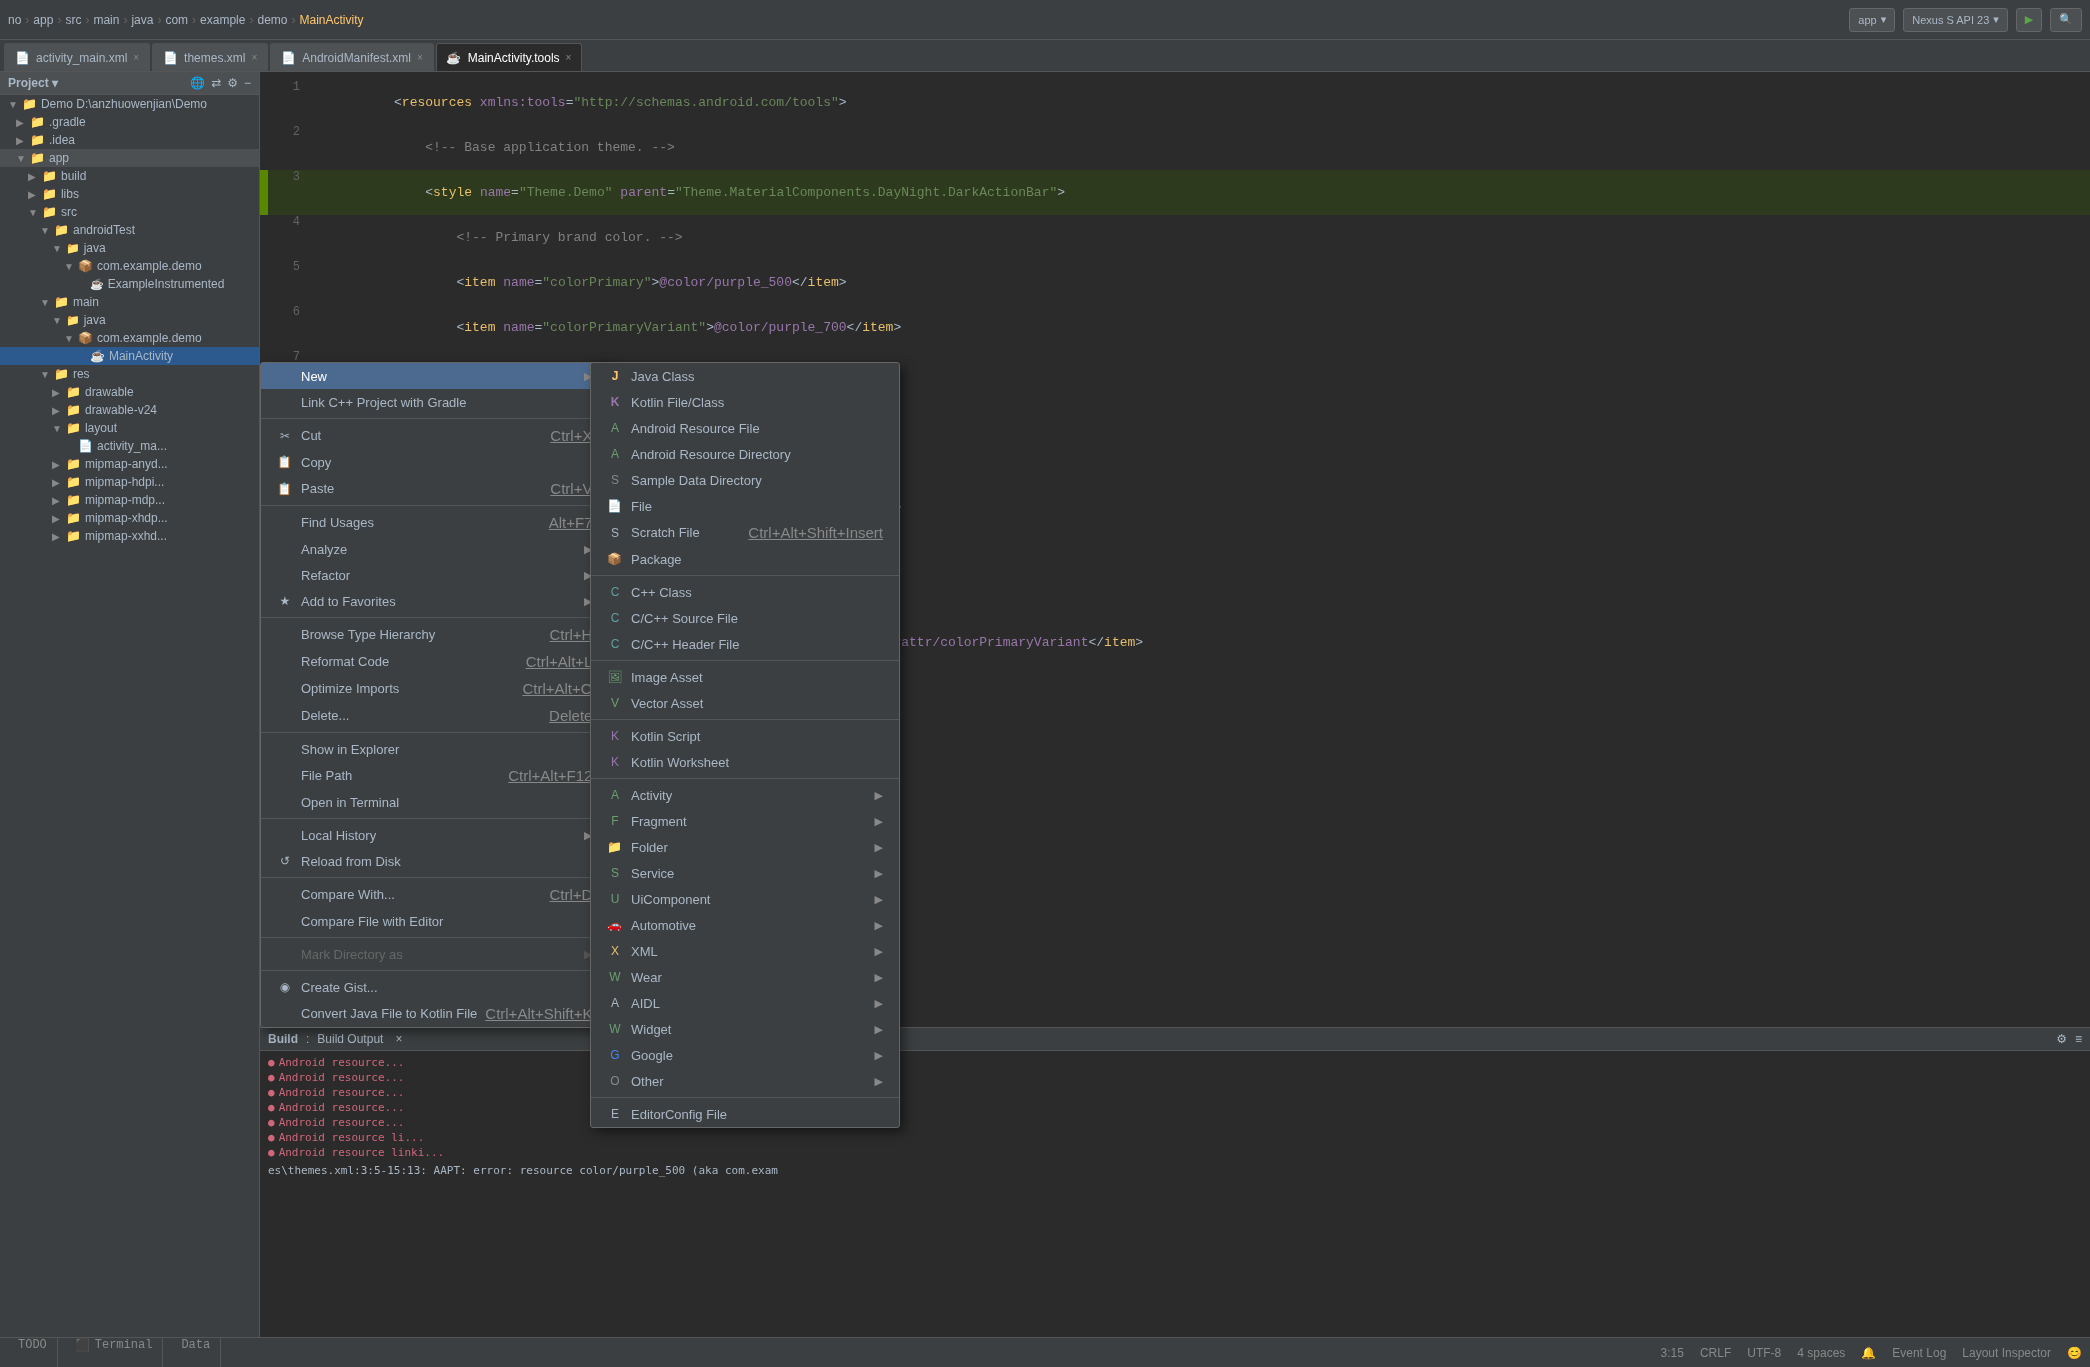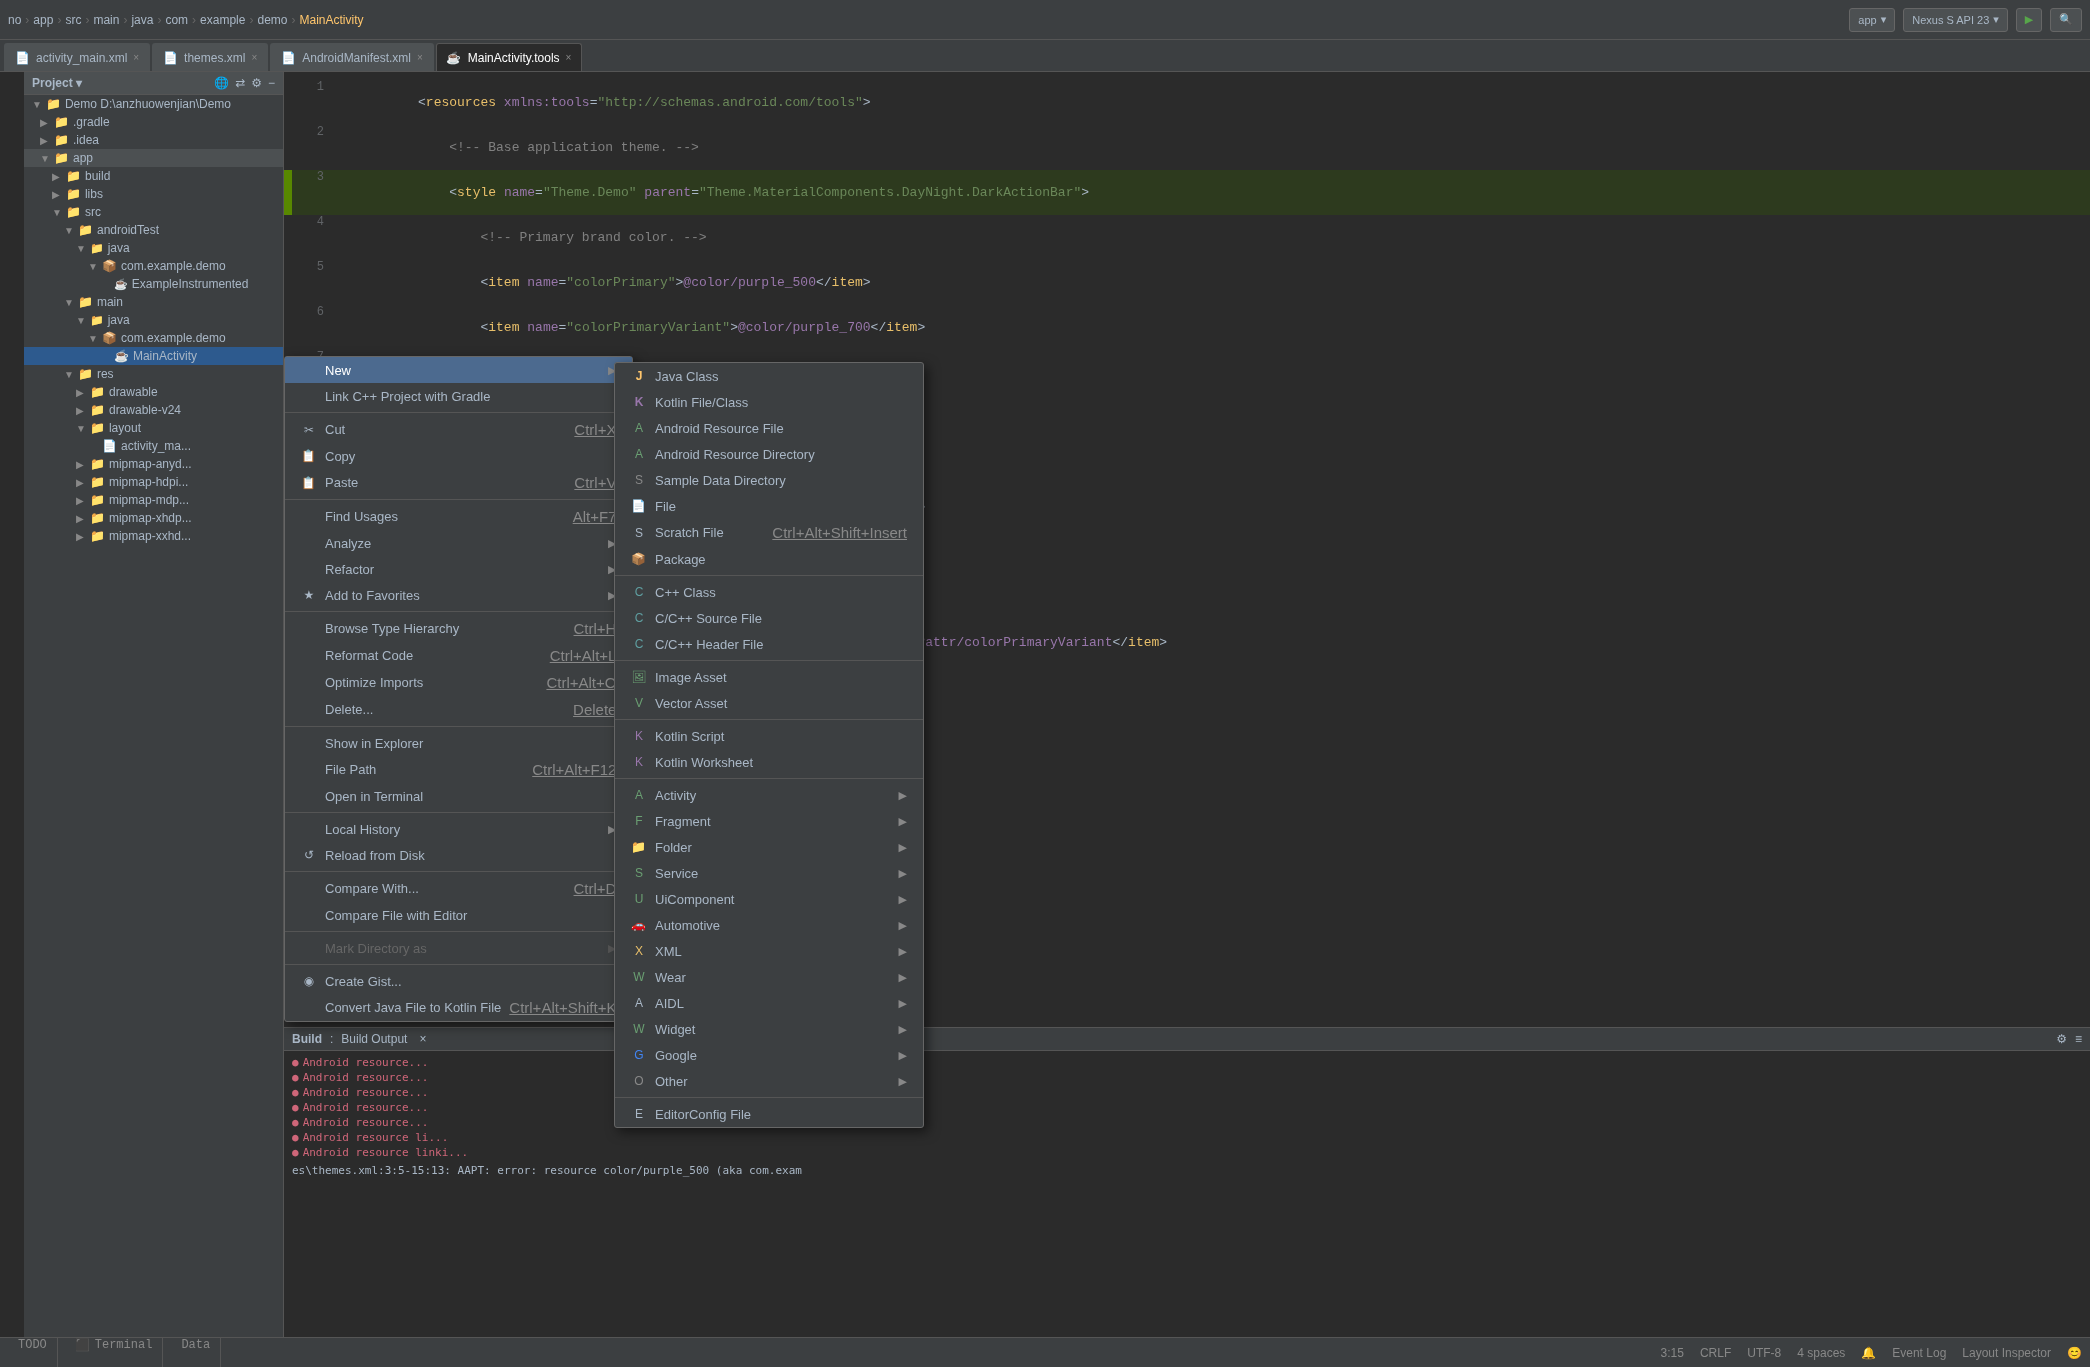--- a/index.html
+++ b/index.html
@@ -72,21 +72,20 @@
       background: #2b2b2b;
       border-color: #555;
       color: #ffffff;
     }
     .tab-close { color: #888; font-size: 10px; cursor: pointer; }
 
     
     .main-layout {
       display: flex;
       height: calc(1367px - 40px - 32px - 30px);
-      padding-left: 24px;
     }
 
     
     .sidebar {
       width: 260px;
       background: #3c3f41;
       border-right: 1px solid #555;
       overflow-y: auto;
       font-size: 12px;
     }
@@ -638,21 +637,21 @@
         <div class="line-num">15</div>
         <div class="line-content">
           <span class="xml-text">    </span><span class="xml-bracket">&lt;/</span><span class="xml-tag">style</span><span class="xml-bracket">&gt;</span>
         </div>
       </div>
 
     </div>
 
     <div class="overlay" style="position:absolute;top:0;left:0;right:0;bottom:0;pointer-events:none;">
 
-      <div class="context-menu" style="position:absolute;top:284px;left:0px;pointer-events:all;min-width:330px;">
+      <div class="context-menu" style="position:absolute;top:290px;left:0px;pointer-events:all;min-width:330px;">
 
         <div class="menu-item active-highlight">
           <div class="menu-item-left">
             <span class="menu-item-icon"></span>
             <span>New</span>
           </div>
           <span class="menu-arrow">▶</span>
         </div>
 
         <div class="menu-item">

